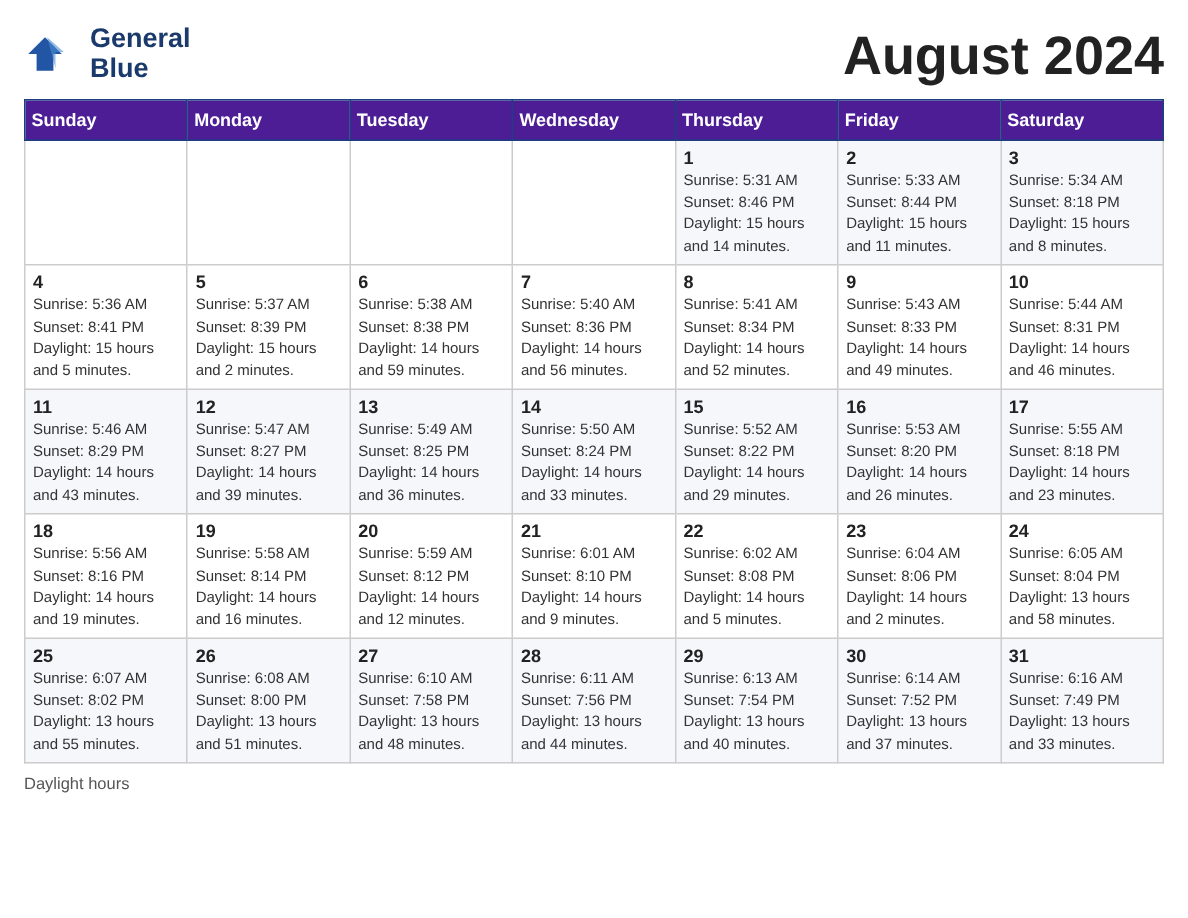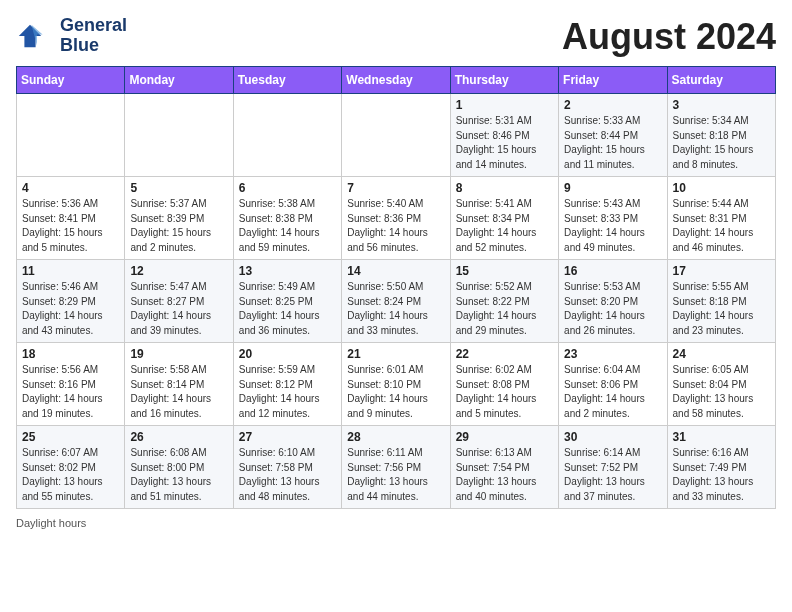--- a/index.html
+++ b/index.html
@@ -46,21 +46,21 @@
       font-size: 15px;
       color: #444;
       margin-top: 2px;
     }
     table {
       width: 100%;
       border-collapse: collapse;
       font-size: 11px;
     }
     thead tr th {
-      background: #8b5cf6;
+      background: #4c1d95;
       color: #fff;
       padding: 6px 4px;
       text-align: left;
       font-size: 12px;
       font-weight: bold;
       border: 1px solid #1a4080;
     }
     tbody tr td {
       border: 1px solid #ccc;
       padding: 4px 5px;

